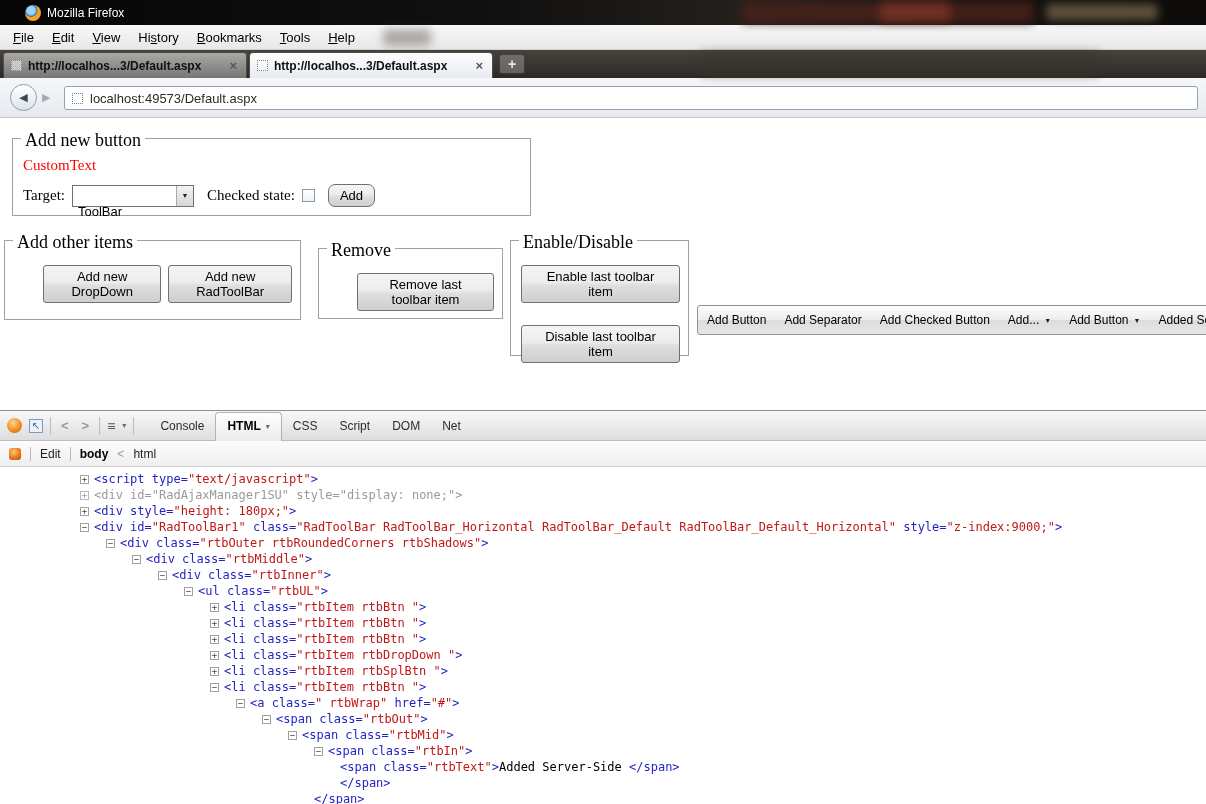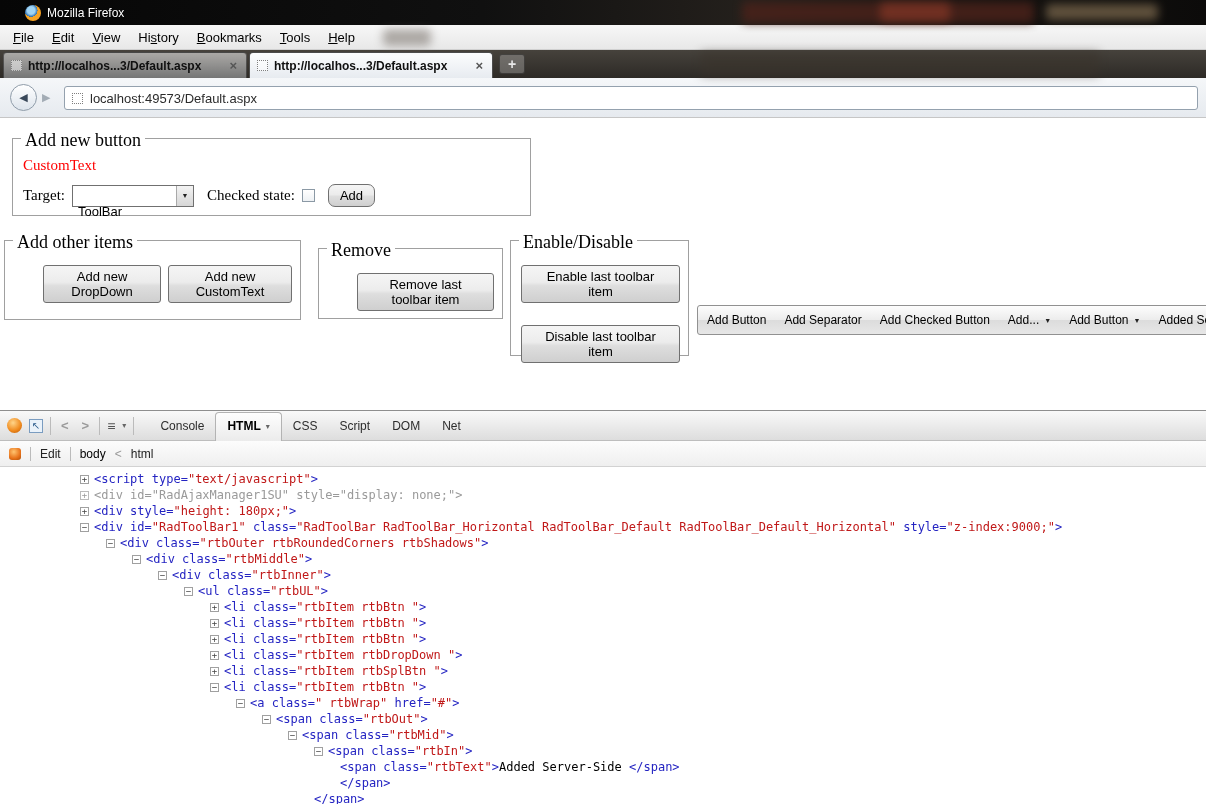--- a/index.html
+++ b/index.html
@@ -94,21 +94,21 @@
   .fb-tab { padding: 6px 11px 7px 11px; font-size: 12px; color: #2d2d2d; display: flex; align-items: center; gap: 5px; }
   .fb-tab.active { background: linear-gradient(#fefefe,#ebebeb); border: 1px solid #b3b3b3; border-bottom: none;
     border-radius: 4px 4px 0 0; font-weight: bold; color: #000; margin-bottom: -1px; padding-bottom: 8px; }
   .fb-tab-dd { font-size: 8px; color: #666; font-weight: normal; }
 
   .fb-crumbbar { height: 26px; background: linear-gradient(#fcfcfc,#efefef); border-bottom: 1px solid #d2d2d2;
     display: flex; align-items: center; padding: 0 9px; gap: 9px; font-size: 12px; }
   .options-ico { width: 12px; height: 12px; border-radius: 3px;
     background: radial-gradient(circle at 40% 32%, #ffc470, #e8721a 60%, #a84d08 100%); }
   .fb-edit { color: #222; }
-  .crumb-cur { font-weight: normal; color: #000; }
+  .crumb-cur { font-weight: bold; color: #000; }
   .crumb-sep { color: #999; }
   .crumb-parent { color: #222; }
 
   .fb-tree { position: absolute; top: 57px; bottom: 0; left: 0; right: 0; background: #fff;
     overflow: hidden; padding-top: 3px;
     font: 12px "DejaVu Sans Mono", monospace; }
   .fb-line { height: 16px; line-height: 16px; white-space: pre; }
   .twisty { display: inline-block; width: 9px; height: 9px; border: 1px solid #a0a0a0; background: #fff;
     color: #444; font-size: 9px; line-height: 7px; text-align: center; margin-right: 5px;
     vertical-align: 1px; }
@@ -183,21 +183,21 @@
         <span class="flabel" style="margin-left:6px;">Checked state:</span>
         <span class="chk"></span>
         <button class="btn" style="margin-left:6px;border-radius:7px;">Add</button>
       </div>
     </div>
 
     <div class="fset" style="left:4px;top:122px;width:297px;height:80px;">
       <span class="legend">Add other items</span>
       <div class="btnrow">
           <button class="btn">Add new DropDown</button>
-          <button class="btn">Add new CustomText</button>
+          <button class="btn">Add new RadToolBar</button>
         </div>
     </div>
 
     <div class="fset" style="left:318px;top:130px;width:185px;height:71px;">
       <span class="legend">Remove</span>
       <div class="btnrow">
           <button class="btn">Remove last toolbar item</button>
         </div>
     </div>
 

